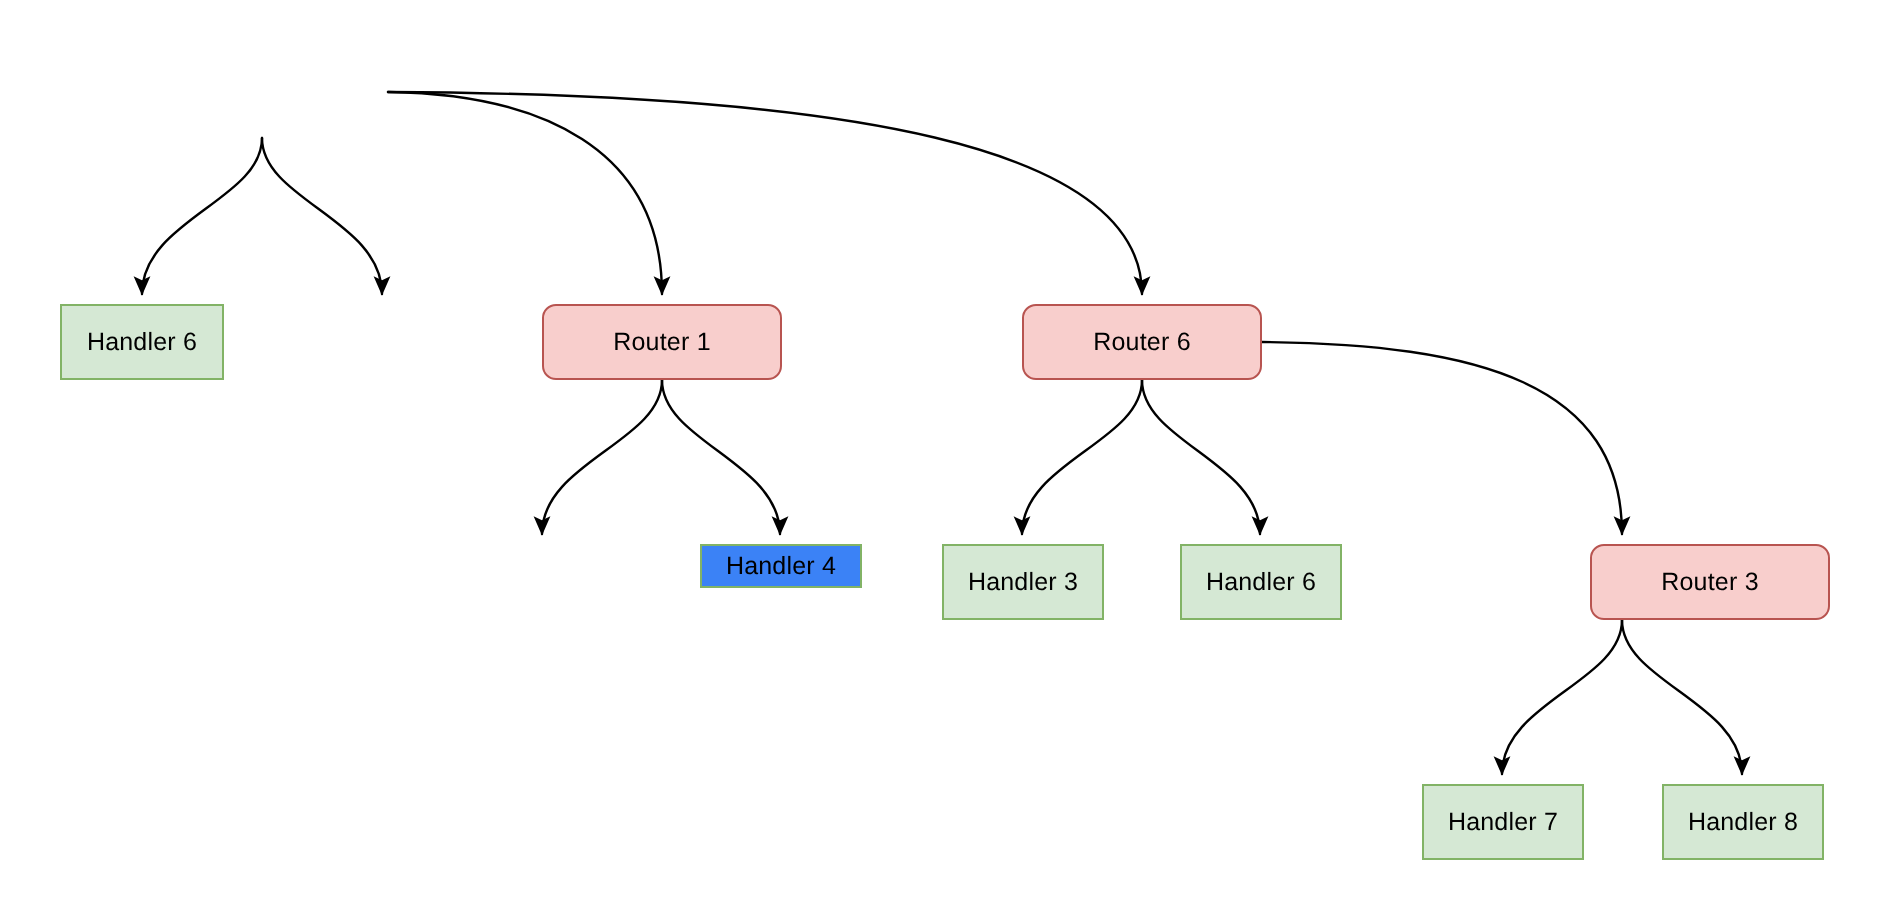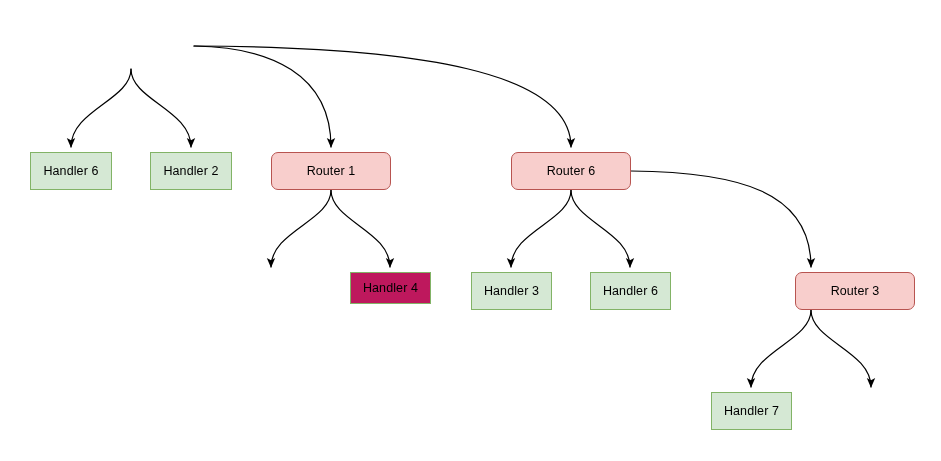--- a/index.html
+++ b/index.html
@@ -78,47 +78,47 @@
         <path d="M 811,310 C 811,341 751,351 751,387" fill="none" stroke="#000000" stroke-width="1.2" stroke-linecap="round" marker-end="url(#arrowhead)"></path>
         <path d="M 811,310 C 811,341 871,351 871,387" fill="none" stroke="#000000" stroke-width="1.2" stroke-linecap="round" marker-end="url(#arrowhead)"></path>
       </g>
   </svg>
 
 
   <div class="node node-handler" style="left: 30px; top: 152px; width: 82px; height: 38px; background: rgb(213, 232, 212); border-color: rgb(130, 179, 102); color: rgb(0, 0, 0);">
     <span class="node-label">Handler 6</span>
   </div>
 
-  <div class="node node-handler" style="left: 150px; top: 152px; width: 82px; height: 38px; background: rgb(213, 232, 212); border-color: rgb(130, 179, 102); color: rgb(0, 0, 0);">
-    <span class="node-label">Handler 2</span>
-  </div>
 
   <div class="node node-router" style="left: 271px; top: 152px; width: 120px; height: 38px; background: rgb(248, 206, 204); border-color: rgb(184, 84, 80); color: rgb(0, 0, 0);">
     <span class="node-label">Router 1</span>
   </div>
 
   <div class="node node-router" style="left: 511px; top: 152px; width: 120px; height: 38px; background: rgb(248, 206, 204); border-color: rgb(184, 84, 80); color: rgb(0, 0, 0);">
     <span class="node-label">Router 6</span>
   </div>
 
 
-  <div class="node node-handler" style="left: 350px; top: 272px; width: 81px; height: 32px; background: #be185d; border-color: rgb(130, 179, 102); color: rgb(0, 0, 0);">
+  <div class="node node-handler" style="left: 350px; top: 272px; width: 81px; height: 22px; background: #3b82f6; border-color: rgb(130, 179, 102); color: rgb(0, 0, 0);">
     <span class="node-label">Handler 4</span>
   </div>
 
   <div class="node node-handler" style="left: 471px; top: 272px; width: 81px; height: 38px; background: rgb(213, 232, 212); border-color: rgb(130, 179, 102); color: rgb(0, 0, 0);">
     <span class="node-label">Handler 3</span>
   </div>
 
   <div class="node node-handler" style="left: 590px; top: 272px; width: 81px; height: 38px; background: rgb(213, 232, 212); border-color: rgb(130, 179, 102); color: rgb(0, 0, 0);">
     <span class="node-label">Handler 6</span>
   </div>
 
   <div class="node node-router" style="left: 795px; top: 272px; width: 120px; height: 38px; background: rgb(248, 206, 204); border-color: rgb(184, 84, 80); color: rgb(0, 0, 0);">
     <span class="node-label">Router 3</span>
   </div>
 
   <div class="node node-handler" style="left: 711px; top: 392px; width: 81px; height: 38px; background: rgb(213, 232, 212); border-color: rgb(130, 179, 102); color: rgb(0, 0, 0); justify-content: center;">
     <span class="node-label">Handler 7</span>
   </div>
 
+  <div class="node node-handler" style="left: 831px; top: 392px; width: 81px; height: 38px; background: rgb(213, 232, 212); border-color: rgb(130, 179, 102); color: rgb(0, 0, 0);">
+    <span class="node-label">Handler 8</span>
+  </div>
 
 </div>
 
 </body></html>

